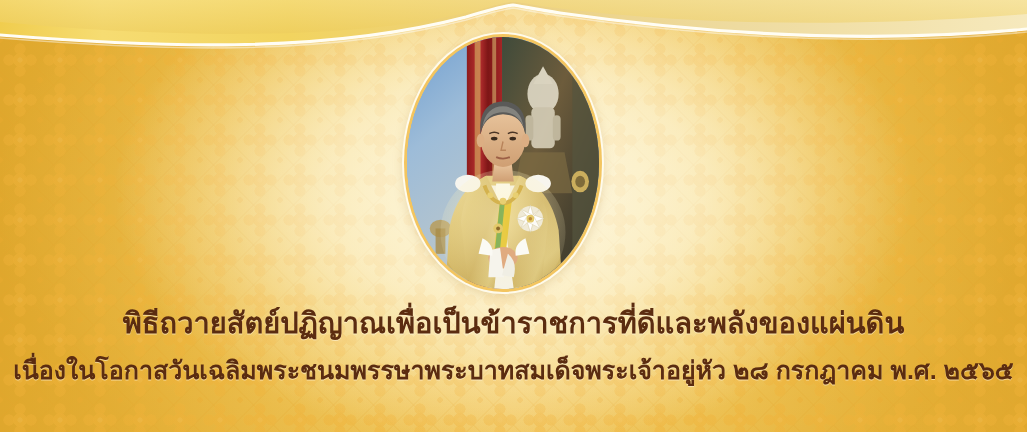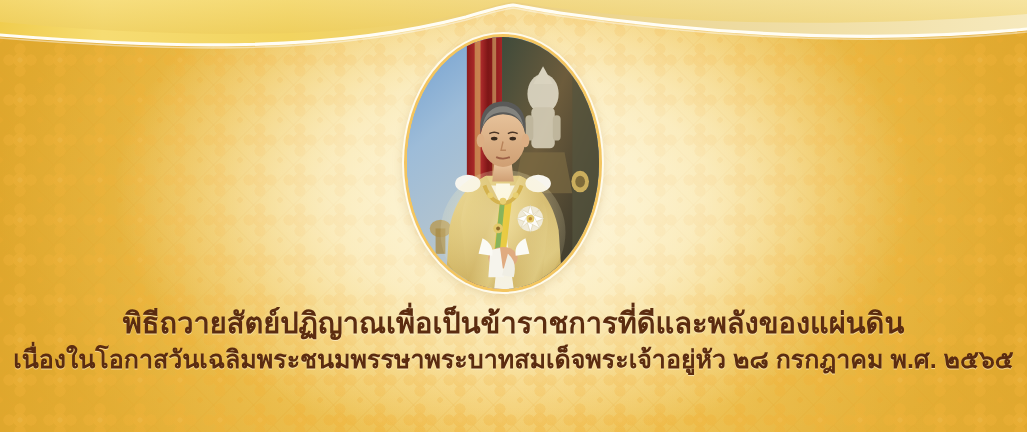--- a/index.html
+++ b/index.html
@@ -98,21 +98,21 @@
     letter-spacing:0px;
     white-space:nowrap;
     text-shadow:0 1px 0 rgba(255,248,225,.55);
   }
   .line2{
     font-family:"Liberation Sans","DejaVu Sans",sans-serif;
     font-weight:700;
     font-size:25px;
     line-height:30px;
     color:#5b2c10;
-    margin-top:4px;
+    margin-top:15px;
     white-space:nowrap;
     text-shadow:0 1px 0 rgba(255,248,225,.55);
   }
 </style>
 </head>
 <body>
 
 <div id="banner">
 
   <div class="bg-base"></div>

